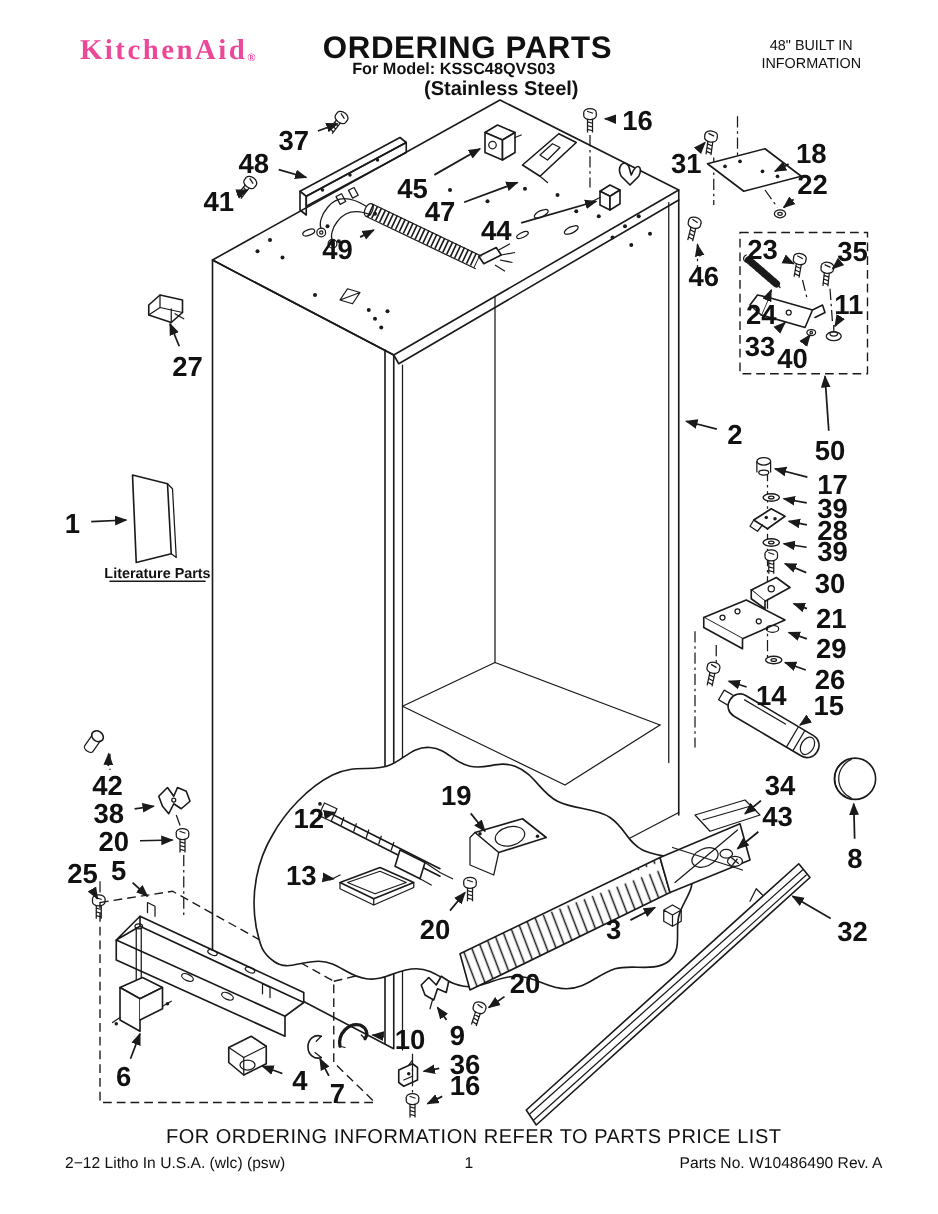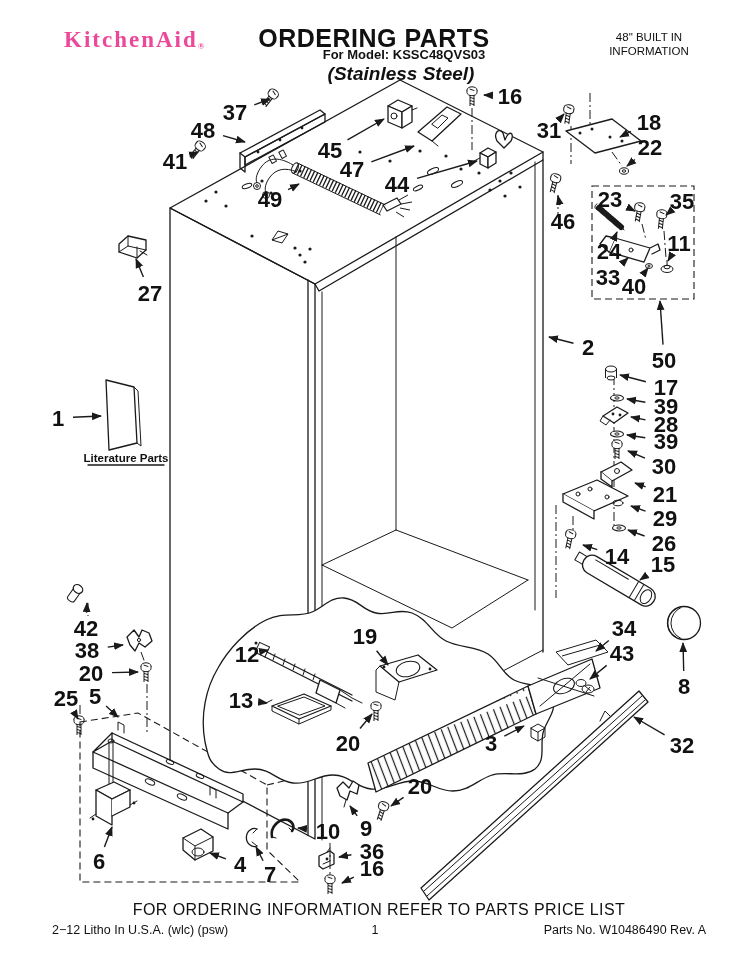--- a/index.html
+++ b/index.html
@@ -8,22 +8,22 @@
     font-family:"Liberation Sans", sans-serif;color:#111;overflow:hidden;
   }
   .abs{position:absolute;white-space:nowrap;}
   .center{transform:translateX(-50%);}
   .logo{
     left:64px;top:27px;font-family:"Liberation Serif", serif;font-weight:bold;
     font-size:23px;letter-spacing:2px;color:#ec4899;
   }
   .logo .reg{font-size:9px;letter-spacing:0;vertical-align:baseline;position:relative;top:2px;}
   .title{left:374px;top:24px;font-size:25px;font-weight:bold;letter-spacing:.5px;}
-  .model{left:363px;top:47px;font-size:13px;font-weight:bold;margin-left:41px;}
-  .finish{left:401px;top:63px;font-size:19px;font-weight:bold;font-style:italic;}
+  .model{left:363px;top:47px;font-size:13px;font-weight:bold;}
+  .finish{left:401px;top:63px;font-size:16px;font-weight:bold;}
   .prodtype{left:649px;top:31px;font-size:11.5px;line-height:13.5px;text-align:center;}
   .ordering{left:379px;top:901px;font-size:16px;font-weight:normal;letter-spacing:.4px;}
   .litho{left:52px;top:923px;font-size:12.5px;}
   .pageno{left:375px;top:923px;font-size:12.5px;}
   .partno{right:44px;top:923px;font-size:12.5px;}
   svg#diagram-svg{position:absolute;left:0;top:0;}
   svg .ln{stroke:#1a1a1a;stroke-width:1.3;fill:none;stroke-linejoin:round;stroke-linecap:round;}
   svg .thin{stroke:#1a1a1a;stroke-width:1;fill:none;stroke-linejoin:round;}
   svg .fillw{fill:#ffffff;}
   svg .dot{fill:#1a1a1a;stroke:none;}

